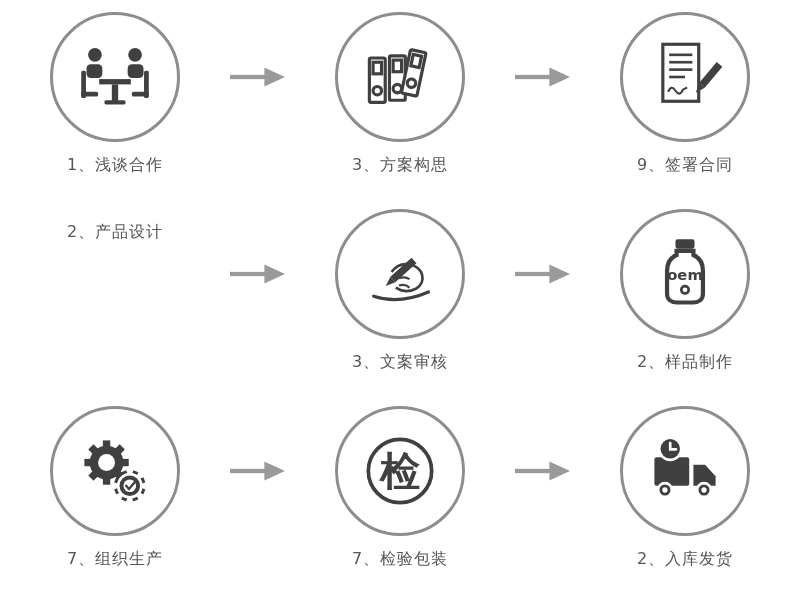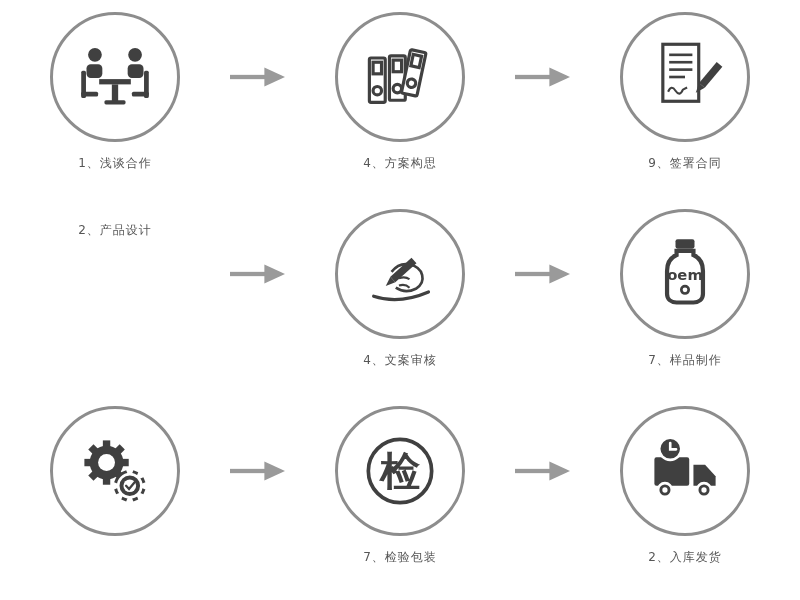--- a/index.html
+++ b/index.html
@@ -12,21 +12,21 @@
     padding-top:8px;
     background:#fff;
     overflow:hidden;
   }
   .step{display:flex;flex-direction:column;align-items:center;padding-top:4px;}
   .circle{
     width:124px;height:124px;border:3px solid #8d8d8d;border-radius:50%;
     display:flex;align-items:center;justify-content:center;background:#fff;
   }
   .label{
-    margin-top:13px;font-size:12px;color:#565656;letter-spacing:1px;white-space:nowrap;
+    margin-top:13px;font-size:16px;color:#565656;letter-spacing:1px;white-space:nowrap;
   }
   .arrowcell{display:flex;justify-content:center;align-items:flex-start;padding-top:56px;}
   svg{display:block;}
 </style>
 </head>
 <body>
 
 <div class="flow">
 
   <div class="step">
@@ -72,21 +72,21 @@
             <circle cx="7.5" cy="31" r="4"></circle>
           </g>
           <g transform="translate(46,10) rotate(12)">
             <rect x="0" y="0" width="15" height="42" rx="1.5"></rect>
             <rect x="3.5" y="4" width="8" height="11"></rect>
             <circle cx="7.5" cy="31" r="4"></circle>
           </g>
         </g>
       </svg>
     </div>
-    <div class="label">4、方案构思</div>
+    <div class="label">3、方案构思</div>
   </div>
 
   <div class="arrowcell">
     <svg width="64" height="26" viewBox="0 0 64 26">
       <rect x="0" y="10.5" width="42" height="5" fill="#9a9a9a"></rect>
       <polygon points="40,2 64,13 40,24" fill="#9a9a9a"></polygon>
     </svg>
   </div>
 
   <div class="step">
@@ -125,40 +125,40 @@
       <svg viewBox="0 0 72 72" width="76" height="76">
         <path d="M28 34 q7 -9 17 -7 q10 2 12 10 q2 8 -6 13 q-10 5 -19 -1" fill="#fff" stroke="#404040" stroke-width="2.5"></path>
         <path d="M35 40 q6 -2 10 1 M35 47 q6 -2 10 2" stroke="#404040" stroke-width="2" fill="none"></path>
         <g transform="rotate(48 24 46)">
           <rect x="20.5" y="12" width="7" height="27" fill="#404040"></rect>
           <path d="M20.5 39 h7 l-3.5 9 z" fill="#404040"></path>
         </g>
         <path d="M11 57 q24 8 52 -4" fill="none" stroke="#404040" stroke-width="3" stroke-linecap="round"></path>
       </svg>
     </div>
-    <div class="label">4、文案审核</div>
+    <div class="label">3、文案审核</div>
   </div>
 
   <div class="arrowcell">
     <svg width="64" height="26" viewBox="0 0 64 26">
       <rect x="0" y="10.5" width="42" height="5" fill="#9a9a9a"></rect>
       <polygon points="40,2 64,13 40,24" fill="#9a9a9a"></polygon>
     </svg>
   </div>
 
   <div class="step">
     <div class="circle">
       <svg viewBox="0 0 72 72" width="76" height="76">
         <rect x="27" y="3" width="18" height="9" rx="2" fill="#404040"></rect>
         <path d="M28 14 h16 v4 c7 3 9 8 9 15 v22 c0 5 -4 8 -9 8 h-16 c-5 0 -9 -3 -9 -8 v-22 c0 -7 2 -12 9 -15 z" fill="#fff" stroke="#404040" stroke-width="4"></path>
         <text x="36" y="42" text-anchor="middle" font-size="14" font-weight="bold" fill="#404040" font-family="DejaVu Sans, sans-serif">oem</text>
         <circle cx="36" cy="51" r="3.5" fill="none" stroke="#404040" stroke-width="2.5"></circle>
       </svg>
     </div>
-    <div class="label">7、样品制作</div>
+    <div class="label">2、样品制作</div>
   </div>
 
   <div class="step">
     <div class="circle">
       <svg viewBox="0 0 72 72" width="76" height="76">
         <g fill="#404040">
           <rect x="24.5" y="7" width="7" height="12" transform="rotate(0 28 28)"></rect>
           <rect x="24.5" y="7" width="7" height="12" transform="rotate(45 28 28)"></rect>
           <rect x="24.5" y="7" width="7" height="12" transform="rotate(90 28 28)"></rect>
           <rect x="24.5" y="7" width="7" height="12" transform="rotate(135 28 28)"></rect>
@@ -177,20 +177,21 @@
           <rect x="47.5" y="35" width="5" height="9" transform="rotate(202.5 50 50)"></rect>
           <rect x="47.5" y="35" width="5" height="9" transform="rotate(247.5 50 50)"></rect>
           <rect x="47.5" y="35" width="5" height="9" transform="rotate(292.5 50 50)"></rect>
           <rect x="47.5" y="35" width="5" height="9" transform="rotate(337.5 50 50)"></rect>
           <circle cx="50" cy="50" r="11" stroke="#fff" stroke-width="2.5"></circle>
         </g>
         <circle cx="50" cy="50" r="6" fill="#fff"></circle>
         <path d="M46.5 50 l2.8 3 l5.5 -6.5" fill="none" stroke="#404040" stroke-width="2.2" stroke-linecap="round"></path>
       </svg>
     </div>
+    <div class="label">7、组织生产</div>
   </div>
 
   <div class="arrowcell">
     <svg width="64" height="26" viewBox="0 0 64 26">
       <rect x="0" y="10.5" width="42" height="5" fill="#9a9a9a"></rect>
       <polygon points="40,2 64,13 40,24" fill="#9a9a9a"></polygon>
     </svg>
   </div>
 
   <div class="step">

